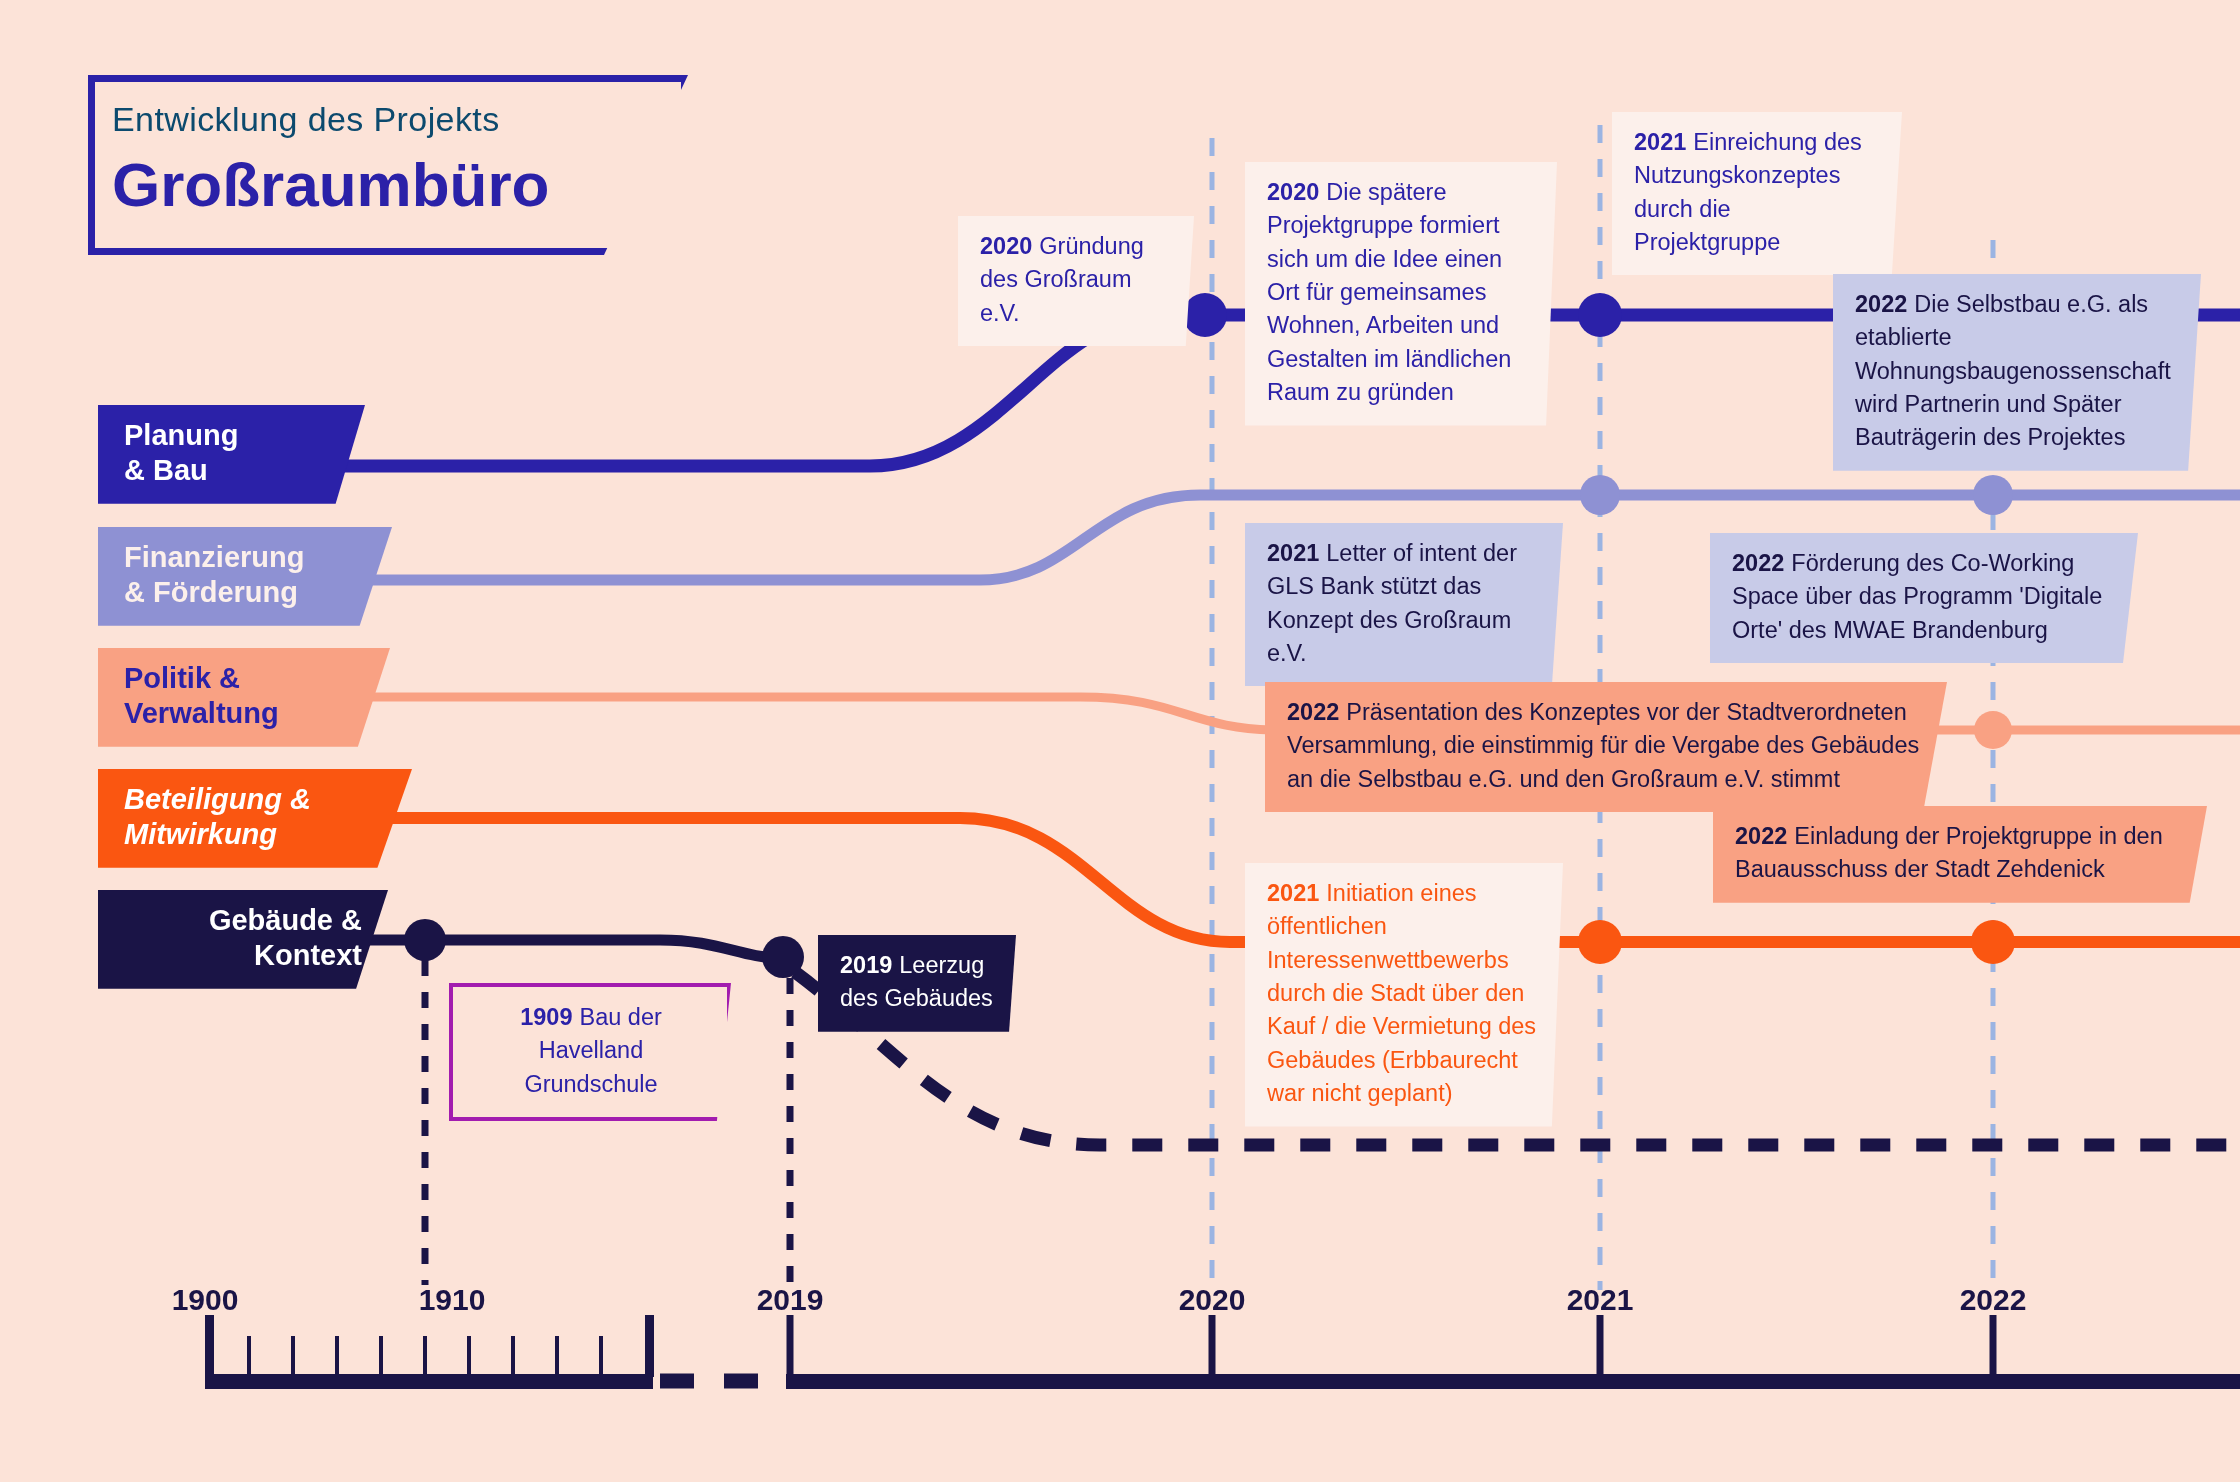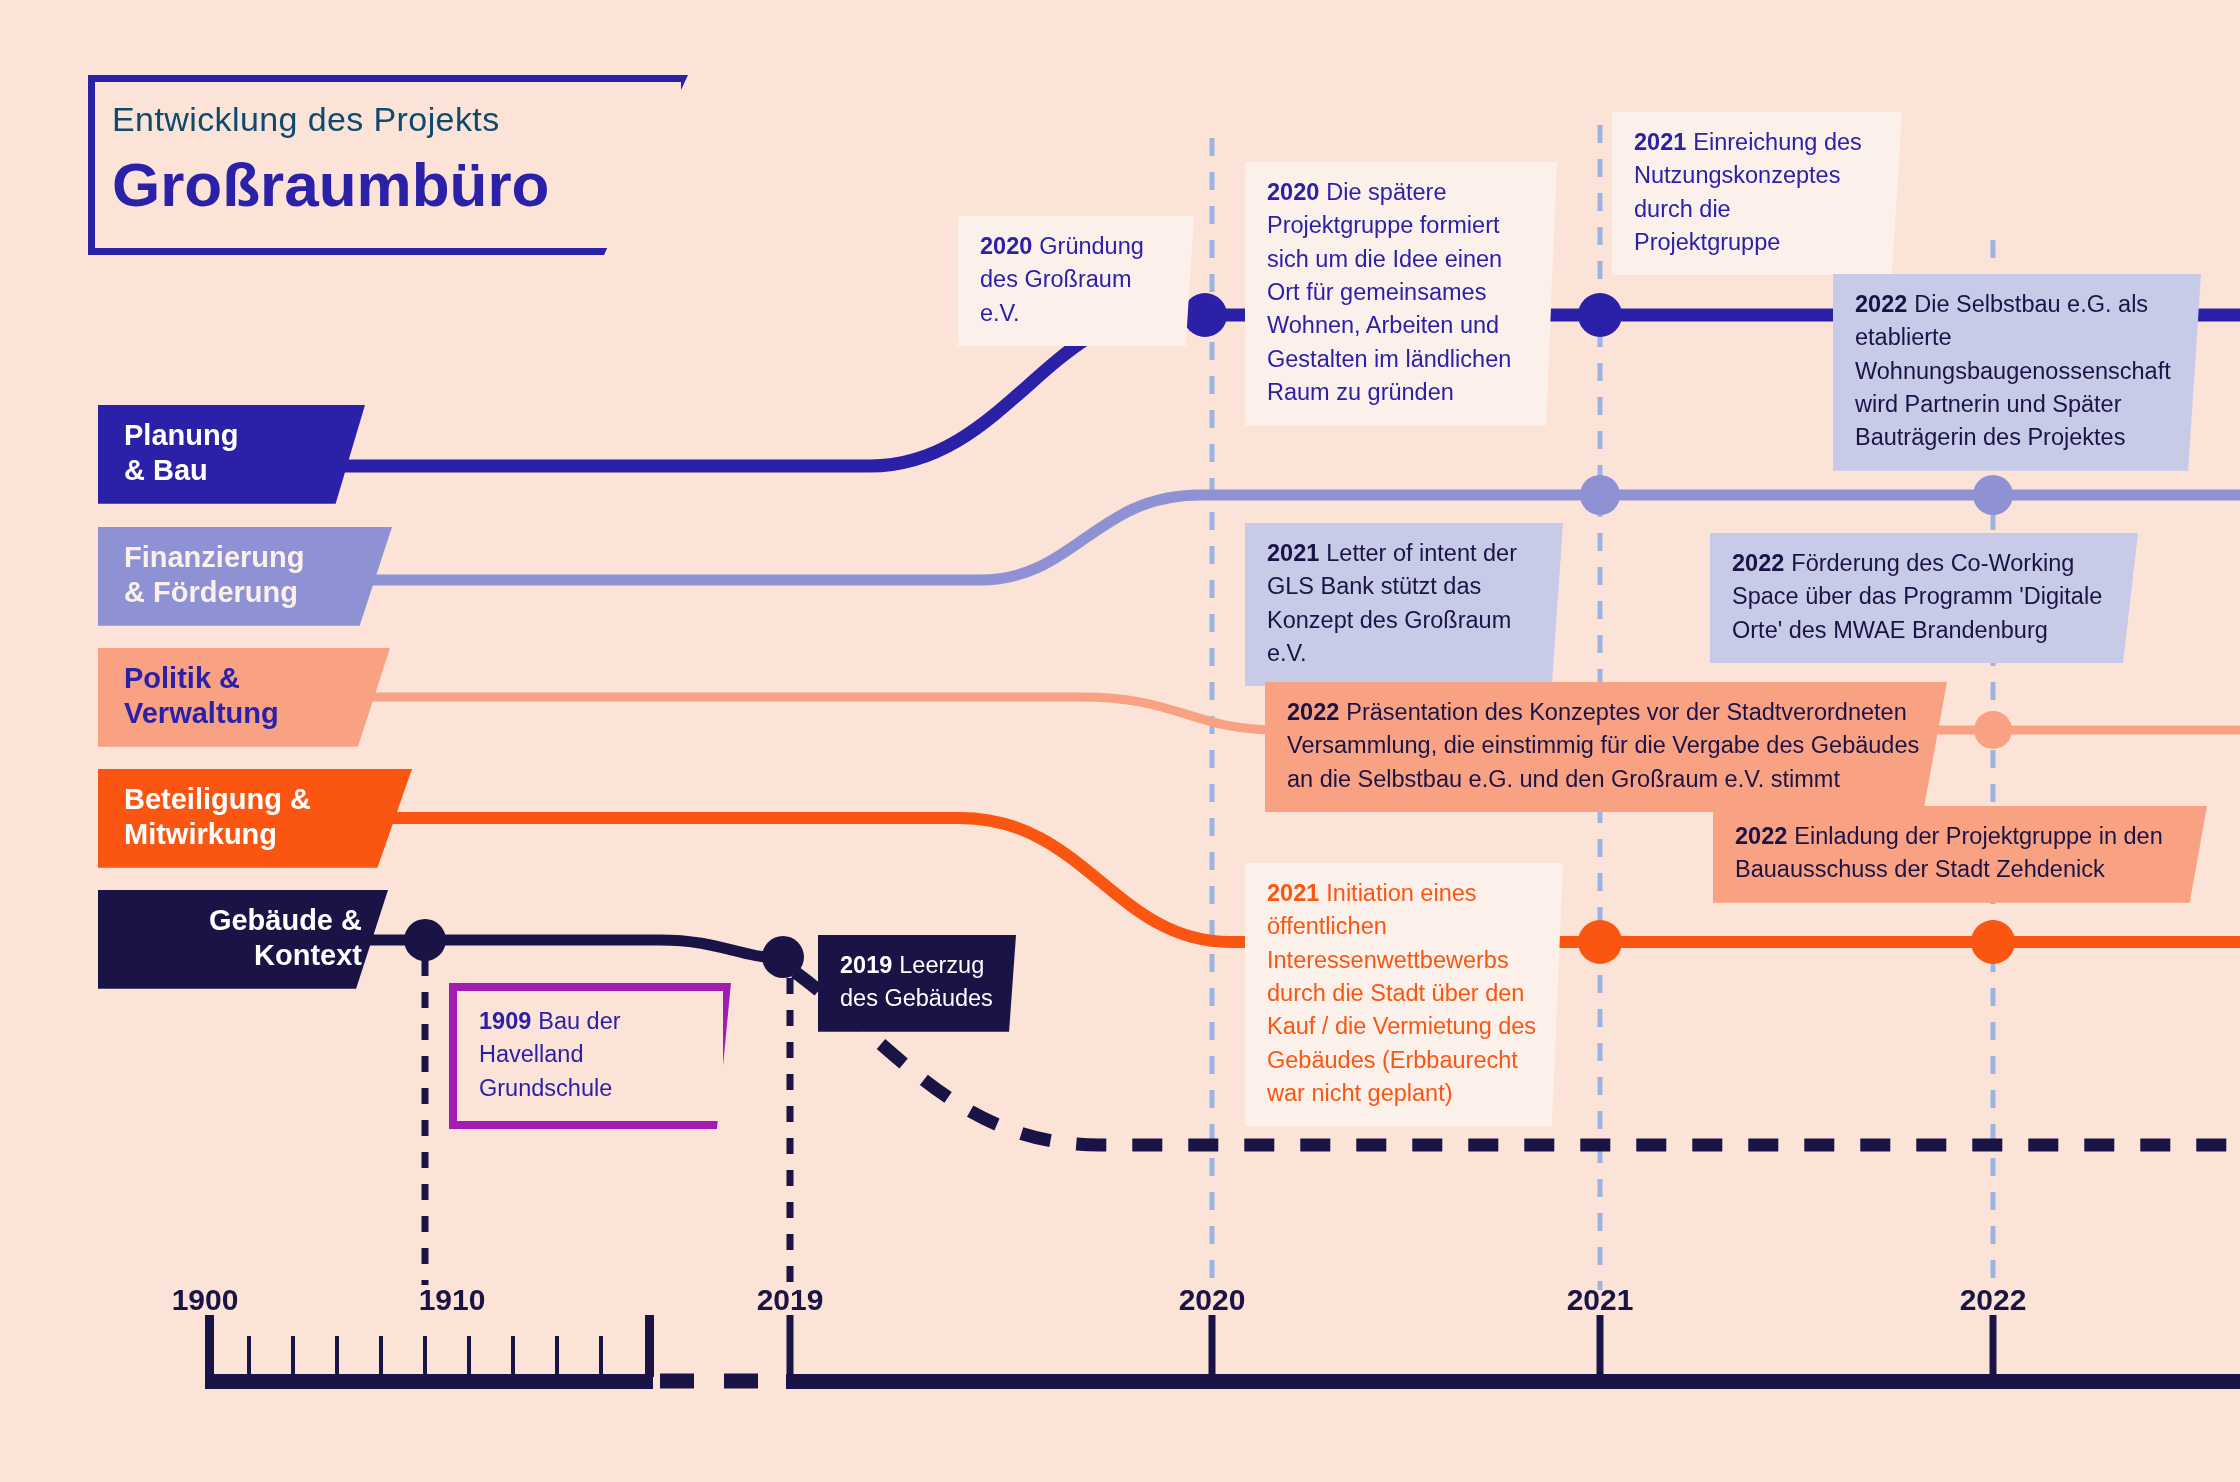--- a/index.html
+++ b/index.html
@@ -40,23 +40,24 @@
     position:absolute;
     padding:14px 20px 16px 22px;
     font-size:23.5px;line-height:1.42;
     box-sizing:border-box;
     -webkit-clip-path:polygon(0 0,100% 0,96.5% 100%,0 100%);
     clip-path:polygon(0 0,100% 0,96.5% 100%,0 100%);
   }
   .note .yr{font-weight:bold;margin-right:7px;}
 
   .note.outline{
-    border:8px solid #a21caf;background:transparent;color:#2B21A8;
+    border:4px solid #a21caf;background:transparent;color:#2B21A8;
     -webkit-clip-path:polygon(0 0,100% 0,95% 100%,0 100%);
     clip-path:polygon(0 0,100% 0,95% 100%,0 100%);
+    text-align:center;
   }
 
   
   .axis-label{
     position:absolute;color:#1A1446;font-weight:bold;font-size:30px;
     transform:translateX(-50%);
   }
 </style>
 </head>
 <body>
@@ -152,21 +153,21 @@
 
   <div class="tag" style="left:98px;top:405px;width:215px;background:#2B21A8;color:#fff;">Planung
 &amp; Bau</div>
 
   <div class="tag" style="left:98px;top:527px;width:242px;background:#8E91D3;color:#FCF0EB;">Finanzierung
 &amp; Förderung</div>
 
   <div class="tag" style="left:98px;top:648px;width:240px;background:#F9A183;color:#2B21A8;">Politik &amp;
 Verwaltung</div>
 
-  <div class="tag" style="left:98px;top:769px;width:262px;background:#FA5611;color:#fff;">Beteiligung &amp;
+  <div class="tag" style="left:98px;top:769px;width:262px;background:#FA5611;color:#fff;font-style:italic;">Beteiligung &amp;
 Mitwirkung</div>
 
   <div class="tag" style="left:98px;top:890px;width:238px;background:#1A1446;color:#fff;text-align:right;">Gebäude &amp;
 Kontext</div>
 
   <div class="note" style="left:958px;top:216px;width:236px;background:#FCF0EB;color:#2B21A8;">
     <span class="yr">2020</span><span>Gründung des Großraum e.V.</span>
   </div>
 
   <div class="note" style="left:1245px;top:134px;width:312px;background:#FCF0EB;color:#2B21A8;margin-top:28px;">

